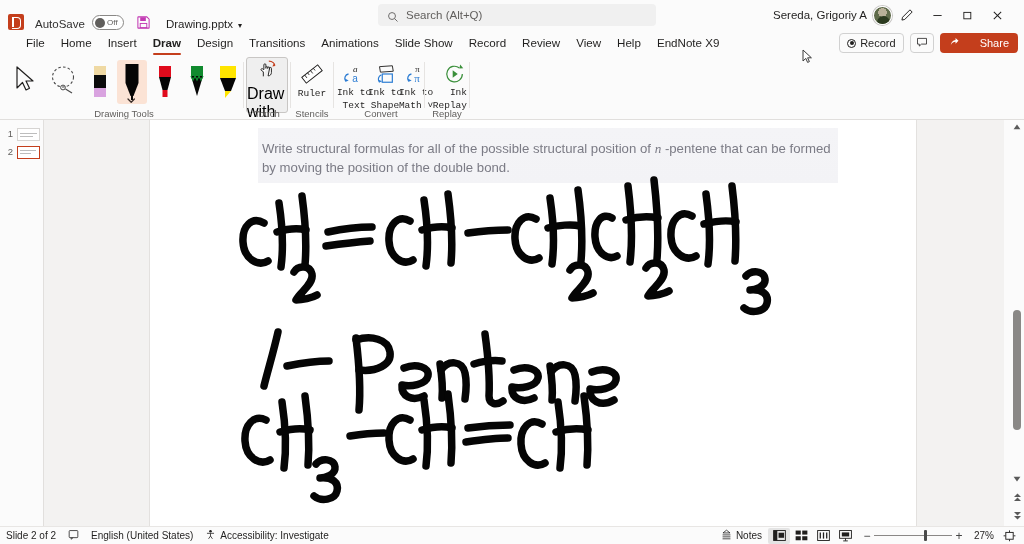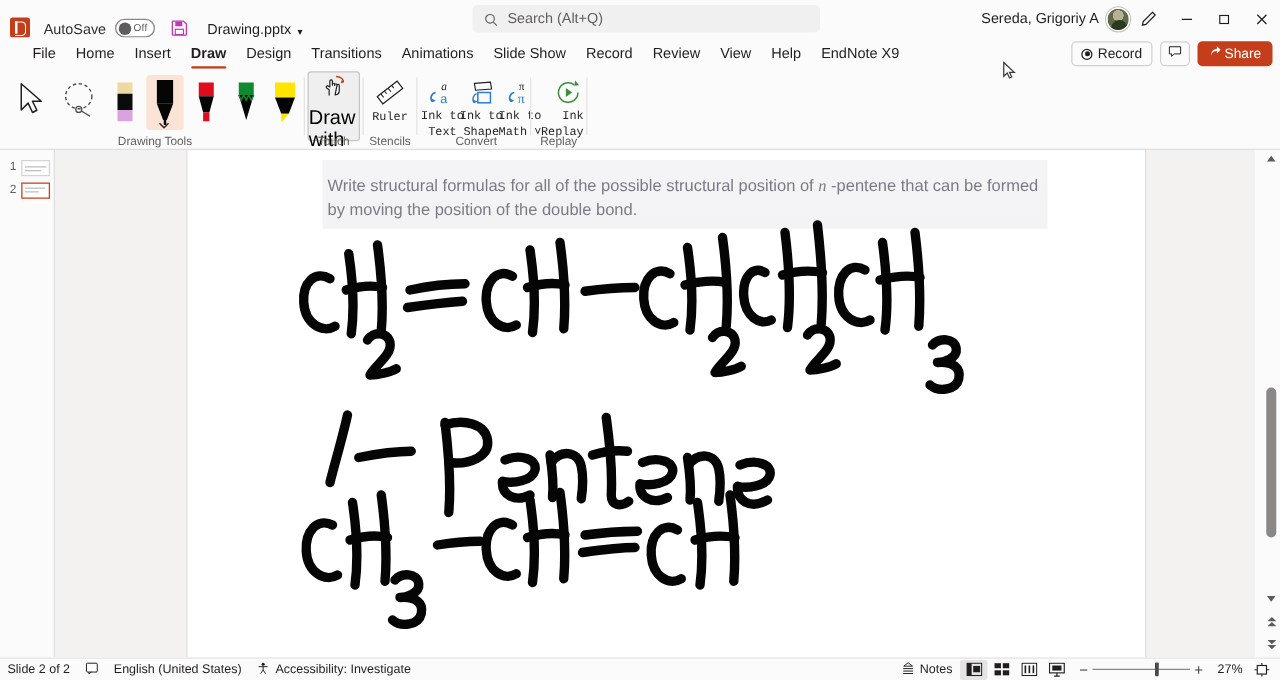--- a/index.html
+++ b/index.html
@@ -48,21 +48,21 @@
     background: #f0f0f0; border-radius: 4px; display: flex; align-items: center;
     cursor: text;
   }
   .searchbox .sicon { margin-left: 9px; width: 12px; height: 12px; color: #605e5c; }
   .searchbox input {
     border: none; outline: none; background: transparent; margin-left: 7px;
     font-family: "Liberation Sans", sans-serif; font-size: 11.5px; color: #605e5c; width: 210px;
   }
   .searchbox input::placeholder { color: #605e5c; }
 
-  .tb-right { position: absolute; right: 0; top: 0; height: 30px; display: flex; align-items: center; }
+  .tb-right { position: absolute; right: 12px; top: 0; height: 30px; display: flex; align-items: center; }
   .user-name { font-size: 11.5px; color: #201f1e; cursor: pointer; }
   .avatar {
     width: 19px; height: 19px; border-radius: 50%; margin-left: 6px; cursor: pointer;
     background: radial-gradient(circle at 50% 32%, #b8b098 0 30%, #5f6b4a 31% 100%);
     border: 1px solid #ffffff; box-shadow: 0 0 0 1px #c8c6c4; overflow: hidden; position: relative;
   }
   .avatar::after {
     content:""; position:absolute; left:3px; bottom:0; width:13px; height:8px;
     border-radius: 7px 7px 0 0; background:#2b3a1f;
   }
@@ -91,21 +91,21 @@
     border-radius: 4px; height: 20px; padding: 0 7px; font-size: 11px;
     color: #201f1e; background: #fbfbfb; cursor: pointer;
   }
   .rec-dot { width: 9px; height: 9px; border-radius: 50%; border: 1.5px solid #201f1e; position: relative; }
   .rec-dot::after { content:""; position:absolute; inset:1.5px; border-radius:50%; background:#201f1e; }
   .comment-btn {
     width: 24px; height: 20px; border: 1px solid #d1d1d1; border-radius: 4px;
     display: flex; align-items: center; justify-content: center; cursor: pointer; background:#fbfbfb;
   }
   .share-btn {
-    display: flex; align-items: center; gap: 2px; background: #c43e1c; color: #fff;
+    display: flex; align-items: center; gap: 20px; background: #c43e1c; color: #fff;
     border-radius: 4px; height: 20px; padding: 0 9px; font-size: 11px; cursor: pointer;
   }
 
   
   .ribbon {
     position: absolute; top: 55px; left: 0; width: 1024px; height: 65px;
     background: #fbfbfb; border-bottom: 1px solid #e1dfdd;
   }
   .rgroup { position: absolute; top: 0; height: 65px; }
   .rgroup .glabel {

